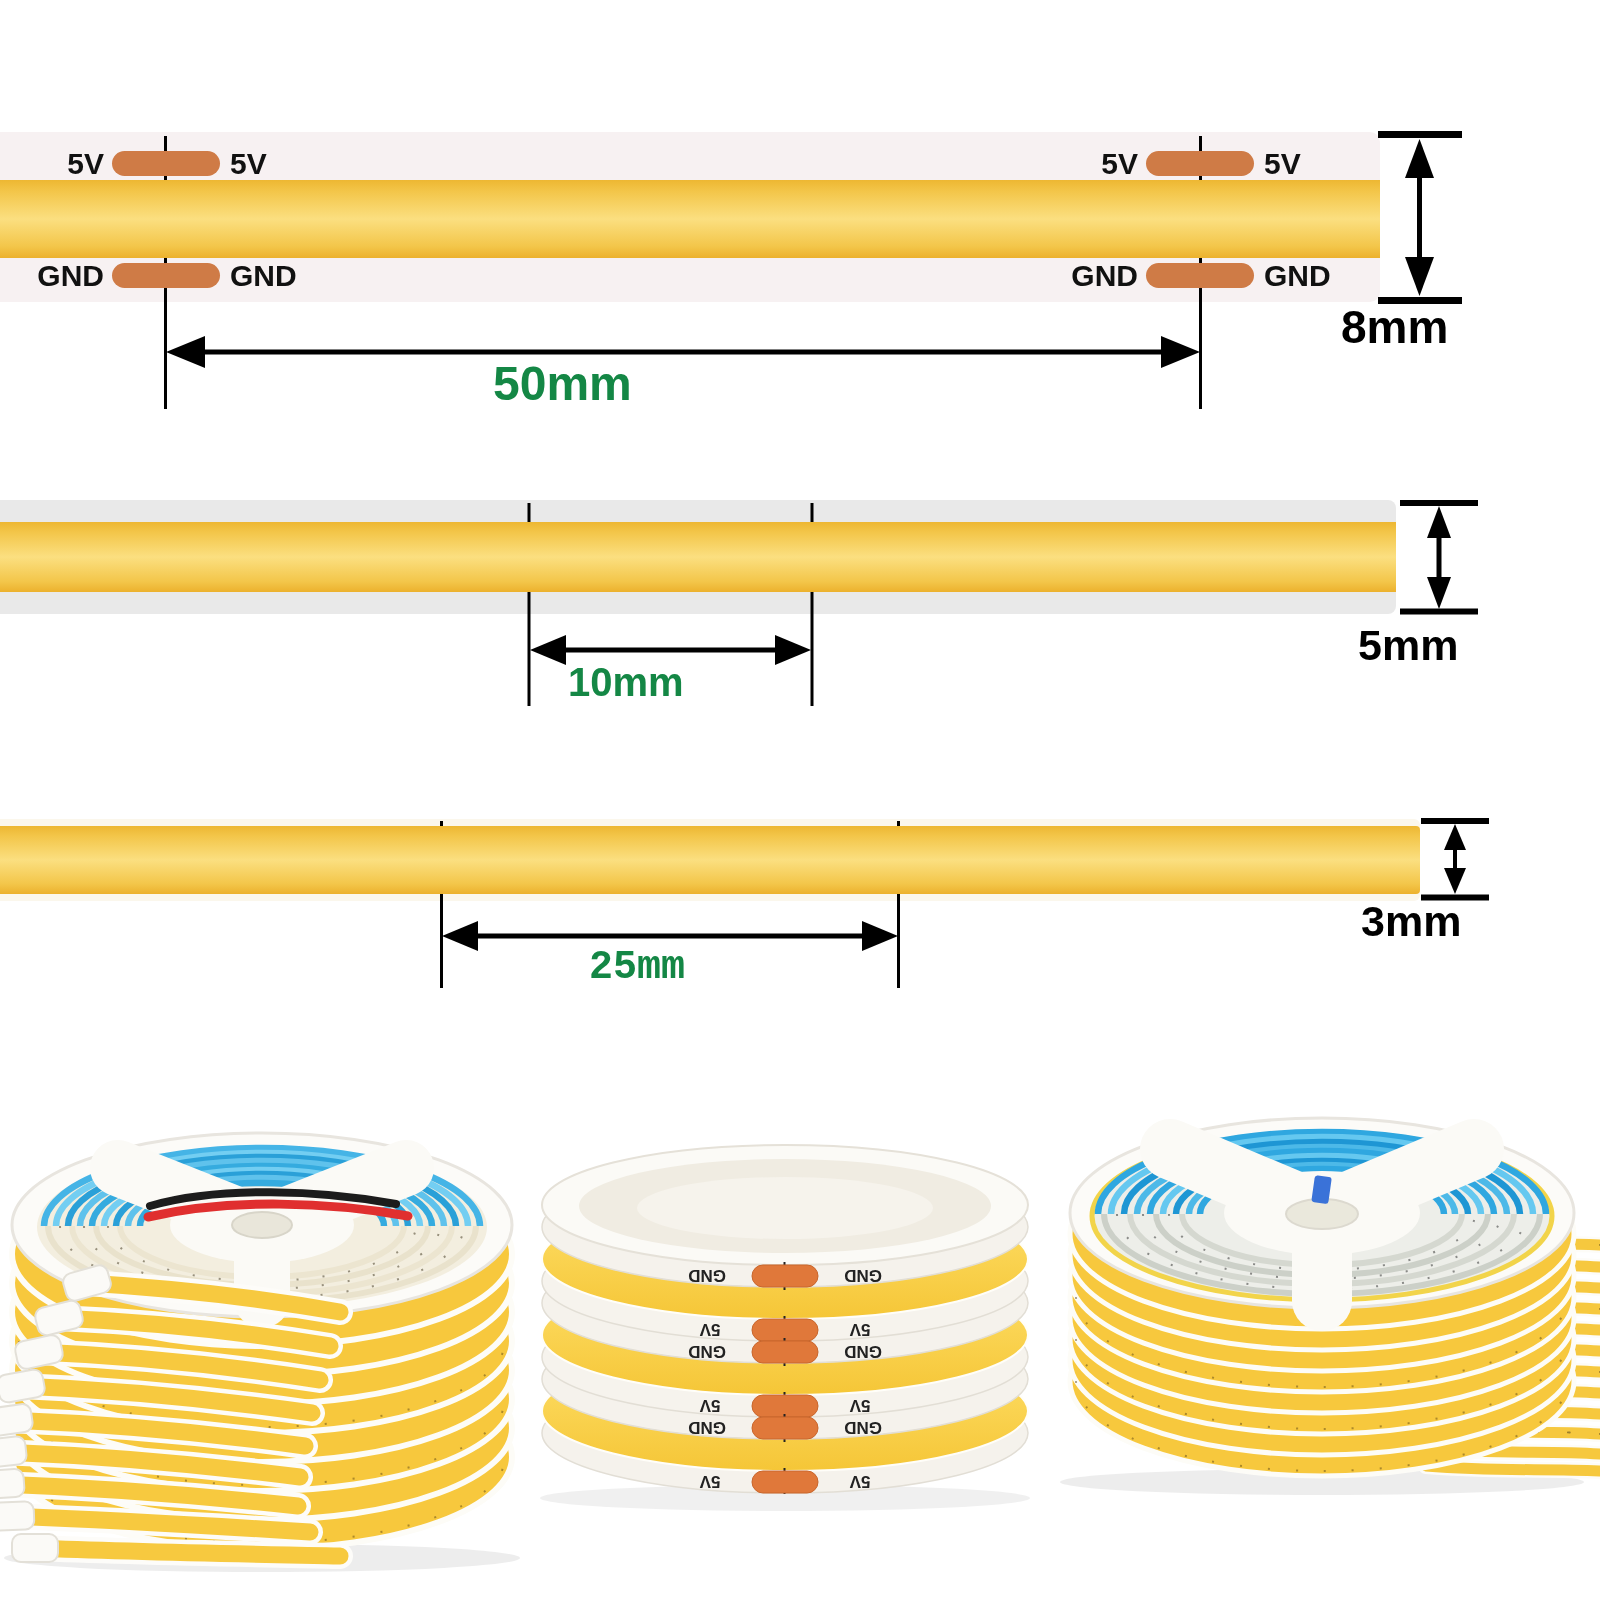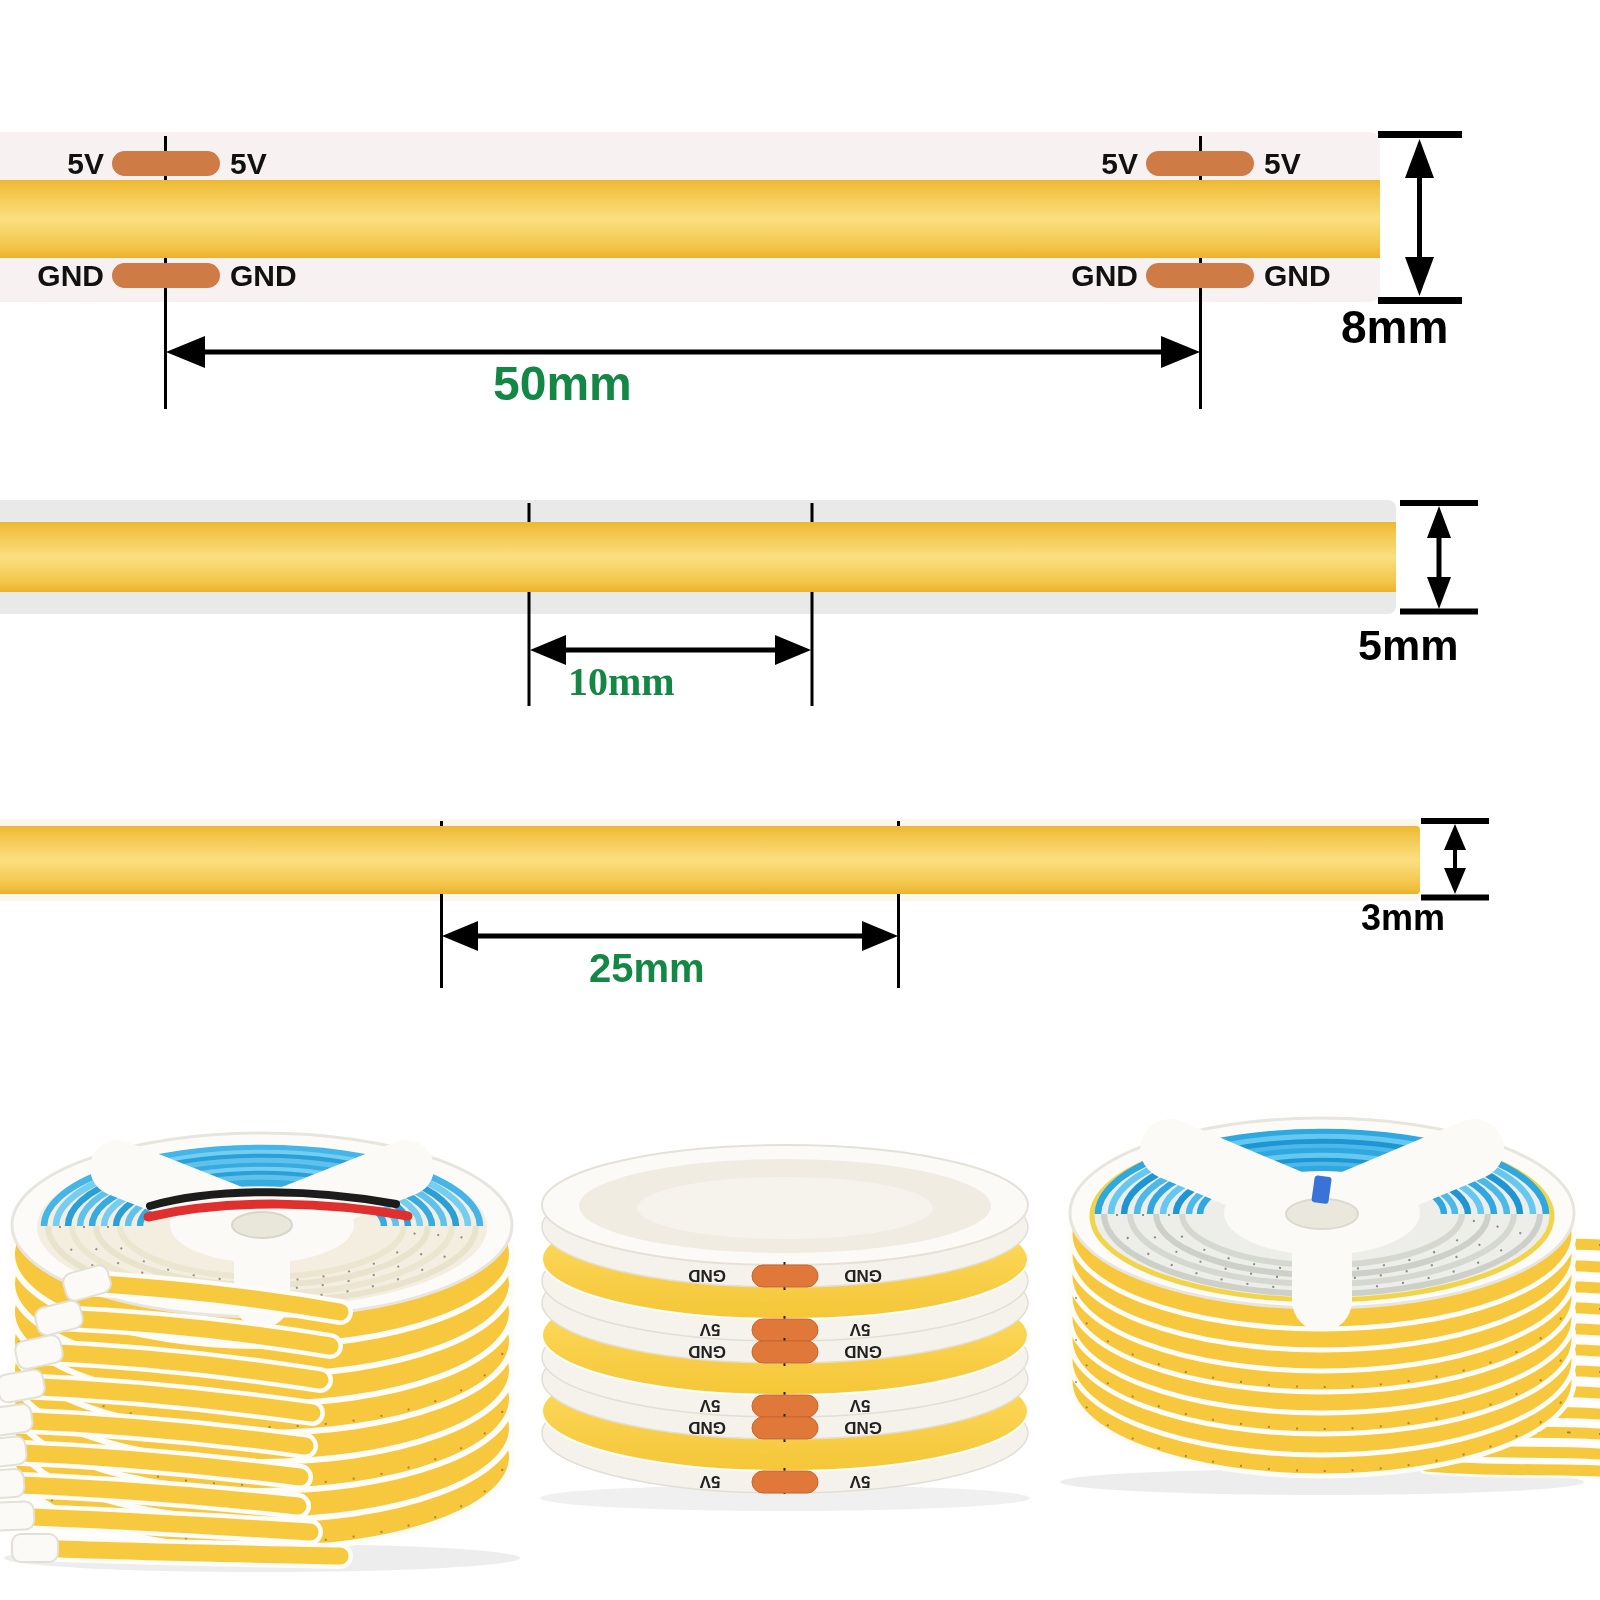--- a/index.html
+++ b/index.html
@@ -104,25 +104,25 @@
         <path d="M1421 821 H1489" stroke-width="6"></path>
         <path d="M1421 897.5 H1489" stroke-width="6"></path>
         <path d="M1455 838 V880" stroke-width="4"></path>
         <polygon points="1455,824 1444,850 1466,850" stroke="none"></polygon>
         <polygon points="1455,894 1444,868 1466,868" stroke="none"></polygon>
       </g>
     </g>
   </svg>
 
   <div class="dimtext green-big" style="left:493px;top:360px;width:200px;">50mm</div>
-  <div class="dimtext green" style="left:568px;top:662px;width:200px;font-family:Liberation Serif, serif;">10mm</div>
-  <div class="dimtext green" style="left:589px;top:948px;width:200px;">25mm</div>
+  <div class="dimtext green" style="left:568px;top:662px;width:200px;">10mm</div>
+  <div class="dimtext green" style="left:589px;top:948px;width:200px;font-family:Liberation Mono, monospace;">25mm</div>
   <div class="dimtext black" style="left:1341px;top:304px;width:145px;font-size:46px;">8mm</div>
   <div class="dimtext black" style="left:1358px;top:624px;width:145px;font-size:43px;">5mm</div>
-  <div class="dimtext black" style="left:1361px;top:900px;width:145px;font-size:36px;">3mm</div>
+  <div class="dimtext black" style="left:1361px;top:900px;width:145px;font-size:43px;">3mm</div>
 
   <svg class="svgphotos" width="1600" height="560" viewBox="0 1040 1600 560">
     <defs>
       <linearGradient id="gRollY" x1="0" y1="0" x2="0" y2="1">
         <stop offset="0" stop-color="#ffe06a"></stop>
           <stop offset="1" stop-color="#f5c637"></stop>
       </linearGradient>
     </defs>
 
     <g>

